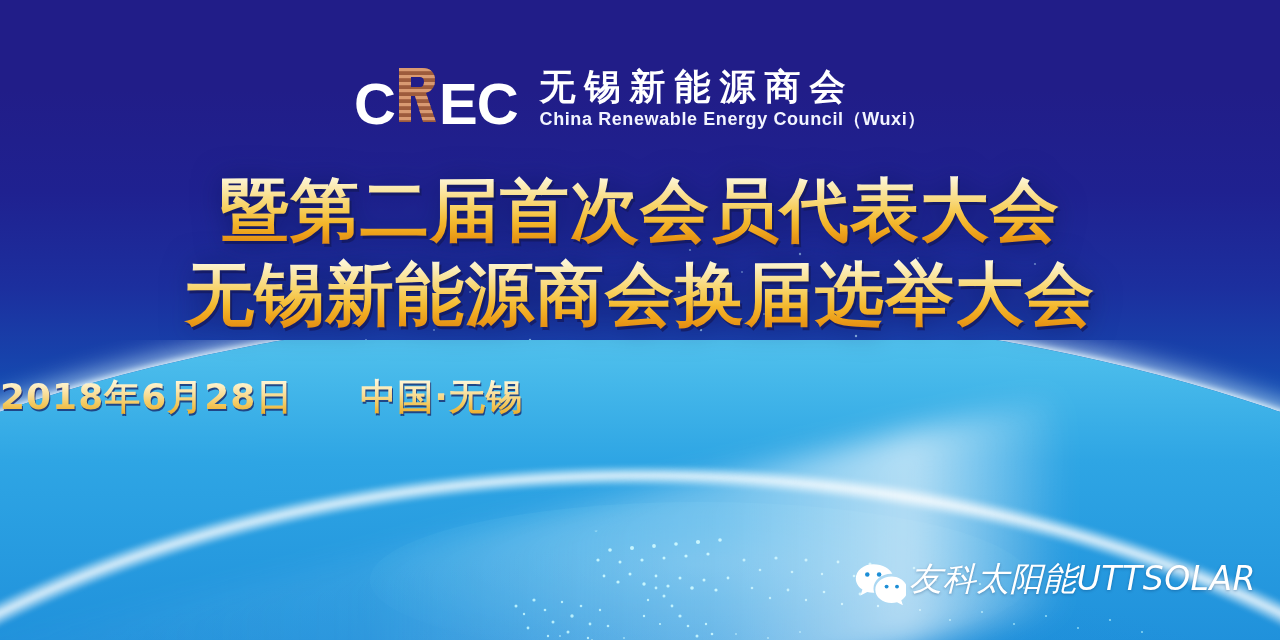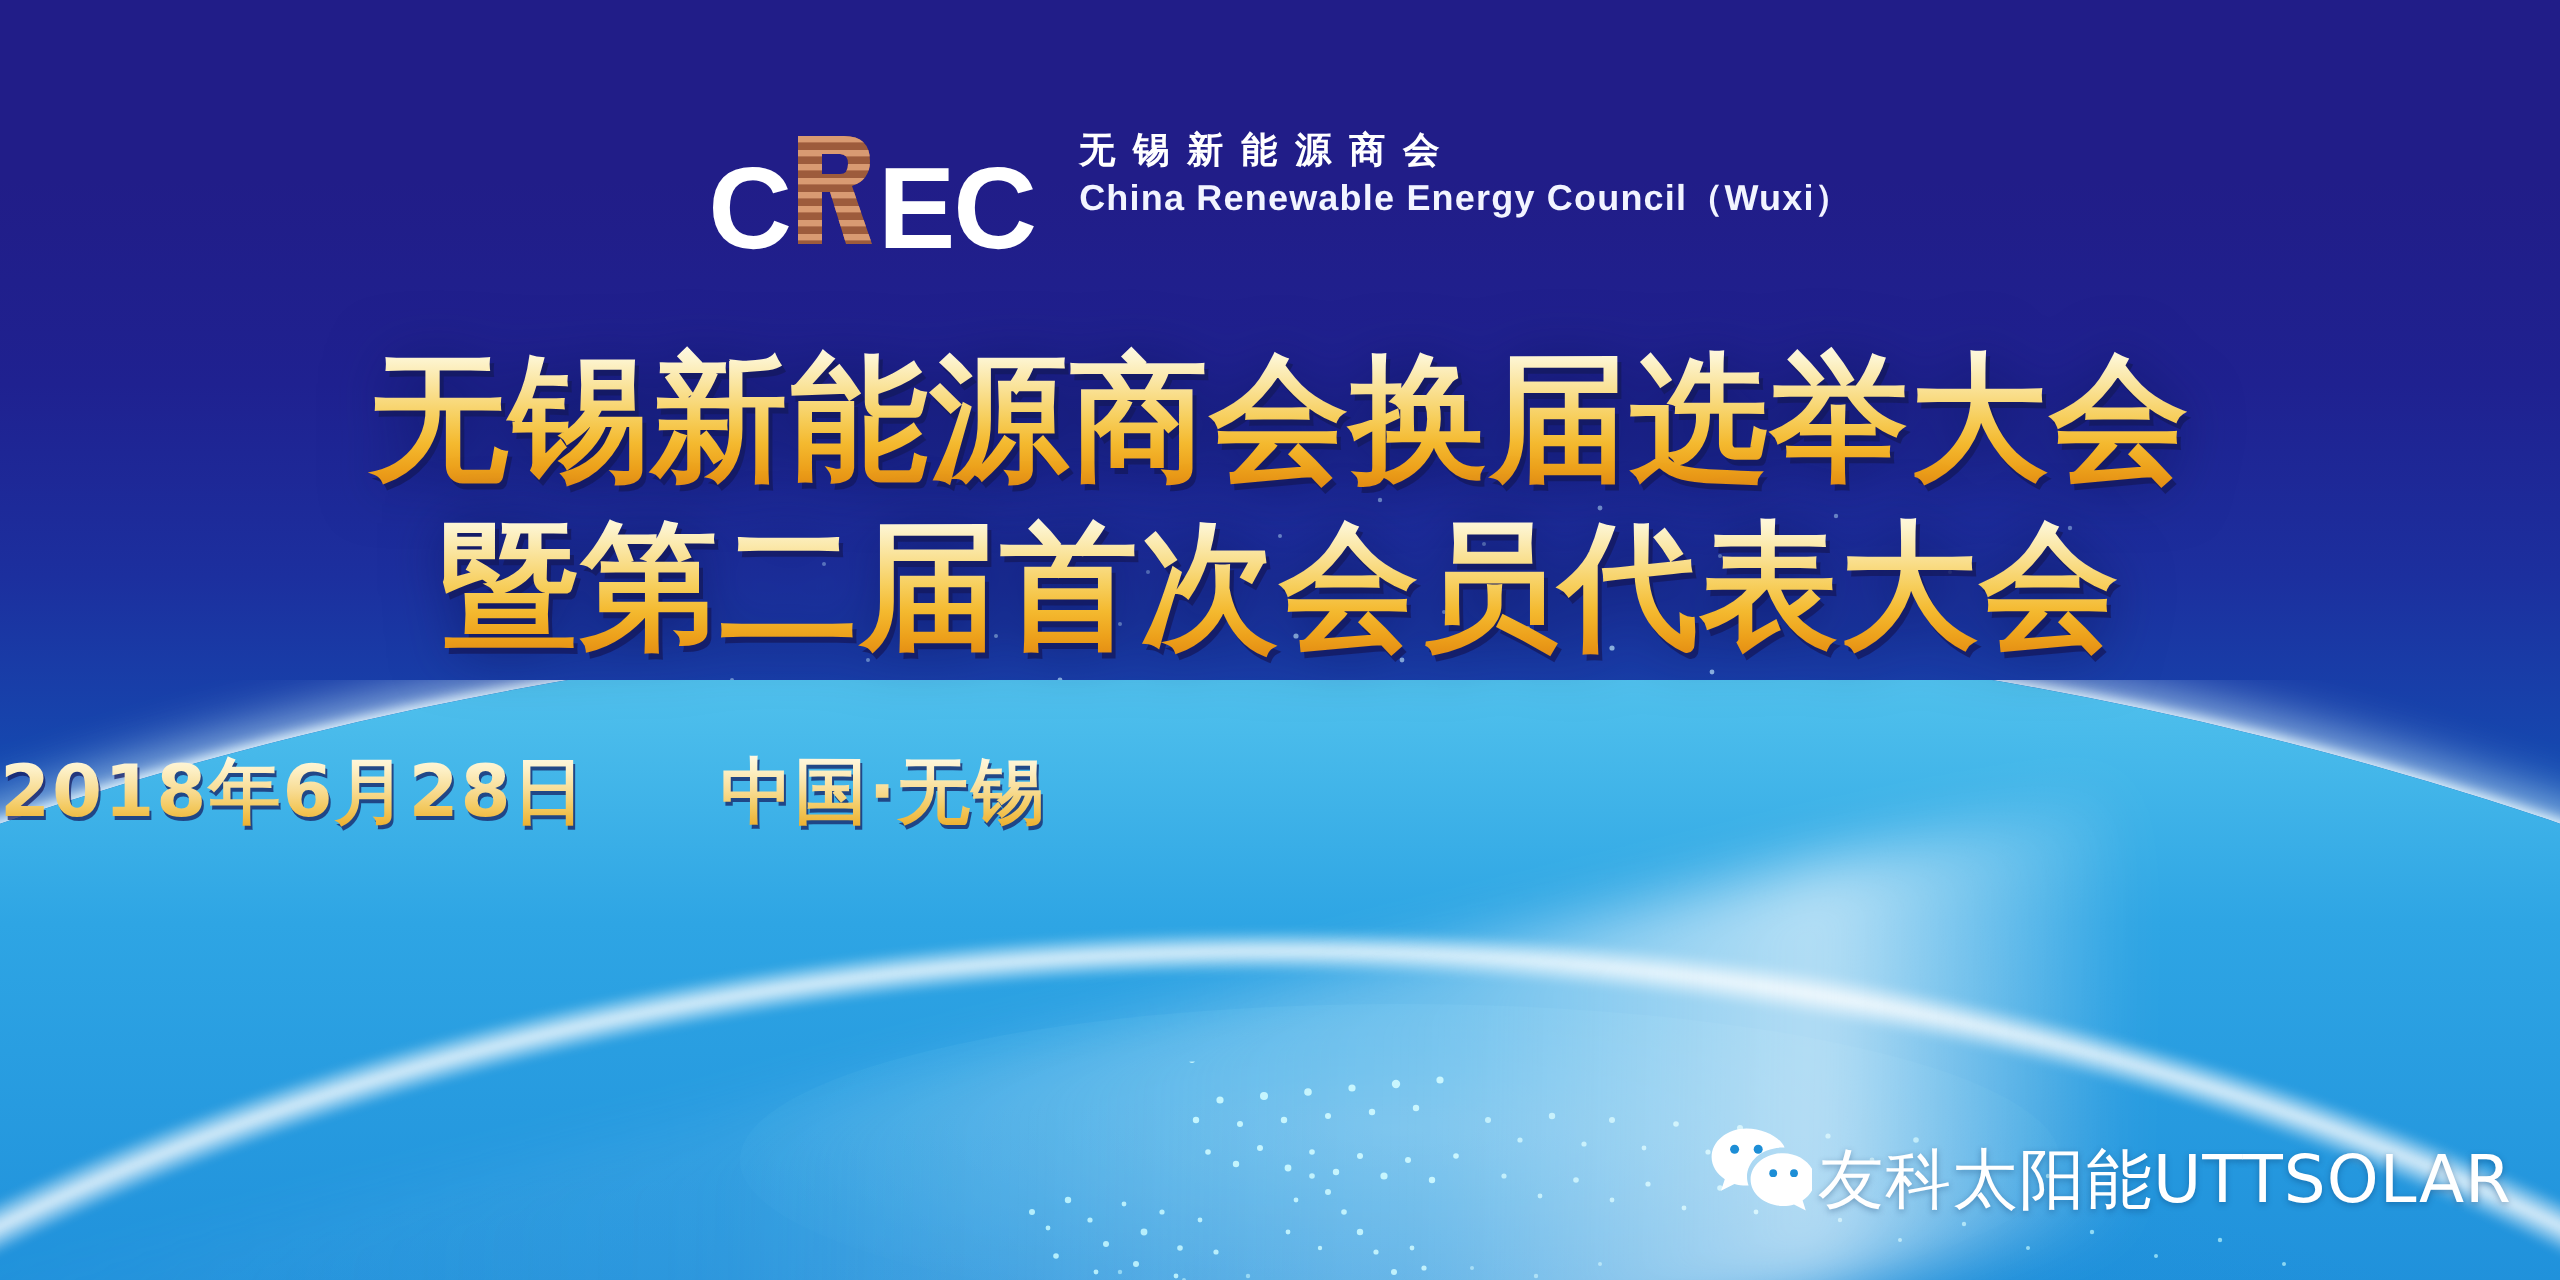--- a/index.html
+++ b/index.html
@@ -188,25 +188,25 @@
   .crec-r svg { position: absolute; left: 0; top: 0; }
 
   .logo-right {
     display: flex;
     flex-direction: column;
     gap: 3px;
     padding-top: 5px;
   }
   .logo-cn {
     color: #ffffff;
-    font-size: 18px;
+    font-size: 36px;
     font-weight: 700;
     letter-spacing: 9px;
     line-height: 1.08;
-    font-family: Liberation Mono, monospace;
+    font-family: Liberation Serif, serif;
     white-space: nowrap;
   }
   .logo-en {
     color: #f2f4ff;
     font-size: 18px;
     font-weight: 700;
     letter-spacing: .6px;
     line-height: 1.1;
     white-space: nowrap;
     font-family: "Liberation Sans", "DejaVu Sans", sans-serif;
@@ -272,22 +272,23 @@
     filter: drop-shadow(1px 2px 0 rgba(18,24,92,0.7));
   }
   .meta .gap { display: inline-block; width: 58px; }
 
   
   .watermark {
     position: absolute;
     right: 24px;
     bottom: 34px;
     display: flex;
-    align-items: flex-end;
+    align-items: flex-start;
     gap: 3px;
+    font-style: italic;
   }
   .wm-text {
     color: #ffffff;
     font-size: 33px;
     font-weight: 400;
     letter-spacing: .5px;
     line-height: 1;
     white-space: nowrap;
     font-family: "DejaVu Sans", "Liberation Sans", sans-serif;
     text-shadow: 0 1px 3px rgba(0,40,90,.35);
@@ -558,22 +559,22 @@
       </span>
       <span class="letter">EC</span>
     </div>
     <div class="logo-right">
       <div class="logo-cn">无锡新能源商会</div>
       <div class="logo-en">China Renewable Energy Council（Wuxi）</div>
     </div>
   </div>
 
   <div class="titles">
+    <span class="title-line">暨第二届首次会员代表大会</span>
     <span class="title-line">无锡新能源商会换届选举大会</span>
-    <span class="title-line">暨第二届首次会员代表大会</span>
   </div>
 
   <div class="meta">
     <span>2018年6月28日</span>
     <i class="gap"></i>
     <span>中国·无锡</span>
   </div>
 
   <div class="watermark">
     <svg class="wm-icon" viewBox="0 0 52 44">

